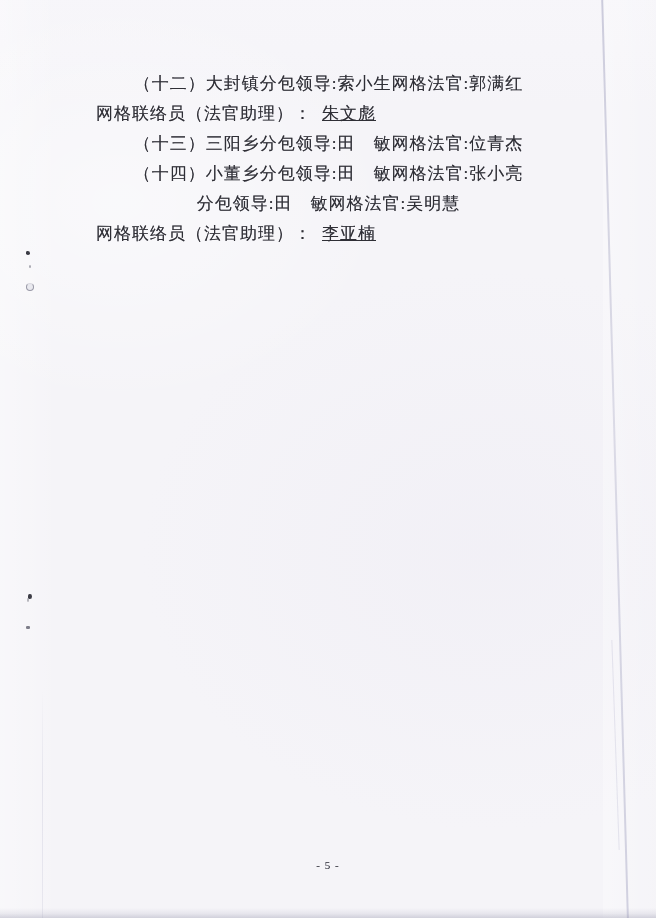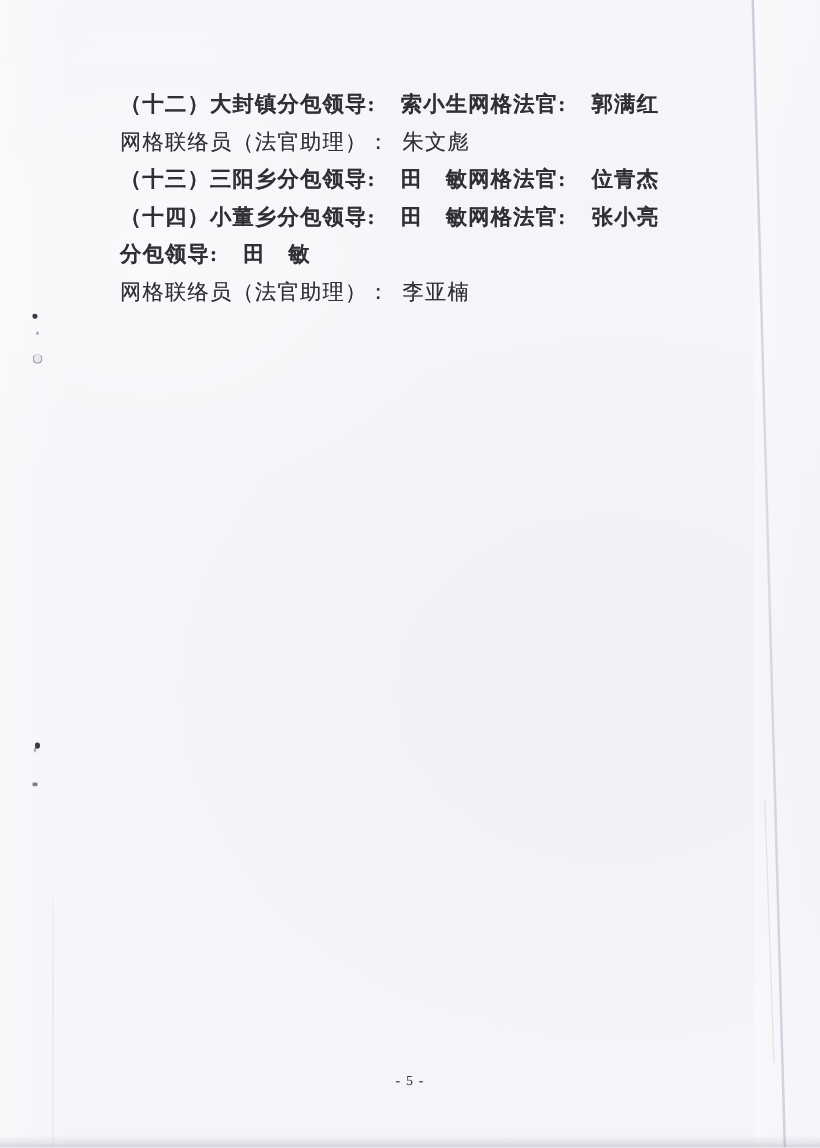--- a/index.html
+++ b/index.html
@@ -77,27 +77,26 @@
     top: 69px;
     width: 465px;
     font-size: 17px;
     line-height: 30px;
     letter-spacing: 1px;
     text-shadow: 0 0 0.5px rgba(55,55,66,0.55);
   }
   .entry { margin: 0; }
   .l1 {
     display: flex;
-    justify-content: flex-start;
+    justify-content: center;
     white-space: nowrap;
-    font-weight: bold;
   }
   .l2 { white-space: nowrap; }
-  .name-gap { margin-left: 20px; }
-  .liaison-name { margin-left: 10px; }
+  .name-gap { margin-left: 0; }
+  .liaison-name { margin-left: 10px; text-decoration: underline; }
 
   .page-number {
     position: absolute;
     top: 859px;
     left: 0; right: 0;
     text-align: center;
     font-size: 11px;
     letter-spacing: 1px;
     color: #3d3d47;
     text-shadow: 0 0 0.5px rgba(60,60,72,0.5);
@@ -146,20 +145,21 @@
       <div class="l1">
         <span><span>（十四）</span><span>小董乡</span></span>
         <span><span>分包领导:</span><span class="name-gap">田　敏</span></span>
         <span><span>网格法官:</span><span class="name-gap">张小亮</span></span>
       </div>
     </div>
 
     <div class="entry">
       <div class="l1">
         <span><span>分包领导:</span><span class="name-gap">田　敏</span></span>
+        <span><span>网格法官:</span><span class="name-gap">吴明慧</span></span>
       </div>
       <div class="l2">
         <span>网格联络员（法官助理）：</span><span class="liaison-name">李亚楠</span>
       </div>
     </div>
 
   </div>
 
   <div class="page-number">- 5 -</div>
 

